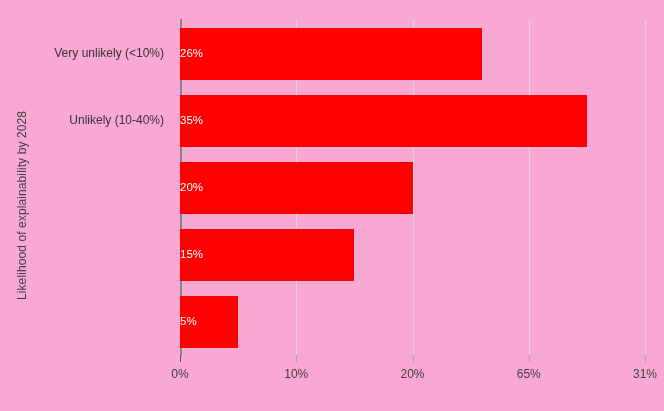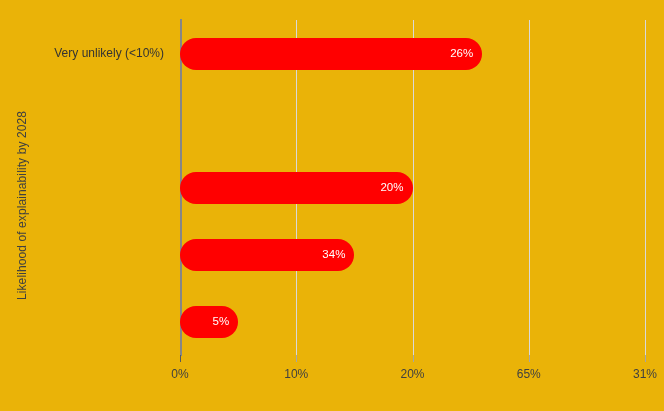--- a/index.html
+++ b/index.html
@@ -8,21 +8,21 @@
     background: #ffffff;
   }
   body {
     font-family: "Liberation Sans", sans-serif;
   }
 
   #chart-root {
     position: relative;
     width: 664px;
     height: 411px;
-    background: #eab308;
+    background: #f9a8d4;
     overflow: hidden;
   }
 
   
   .y-axis-title {
     position: absolute;
     left: 0;
     top: 0;
     width: 411px;
     height: 44px;
@@ -73,28 +73,27 @@
   }
   .bar-band {
     position: absolute;
     left: 0;
     right: 0;
     height: 67px;
     display: flex;
     align-items: center;
   }
   .bar {
-    height: 32px;
+    height: 52px;
     background: #ff0000;
     display: flex;
     align-items: center;
-    justify-content: flex-end;
+    justify-content: flex-start;
     box-sizing: border-box;
     padding-right: 9px;
-    border-radius: 17px;
   }
   .bar-value {
     color: #ffffff;
     font-size: 11.5px;
     line-height: 1;
     white-space: nowrap;
   }
 
   
   .cat-labels {
@@ -152,44 +151,50 @@
 </style>
 </head>
 <body>
 
 <div id="chart-root">
 
   <div class="y-axis-title">Likelihood of explainability by 2028</div>
 
   <div class="cat-labels">
       <div class="cat-label" style="top: 0px; color: rgb(51, 51, 51);">Very unlikely (&lt;10%)</div>
+      <div class="cat-label" style="top: 67px; color: rgb(51, 51, 51);">Unlikely (10-40%)</div>
     </div>
 
   <div class="plot-area">
     <div class="gridlines">
         <div class="gridline axis-line" style="left: 0px;"></div>
         <div class="gridline" style="left: 116.25px;"></div>
         <div class="gridline" style="left: 232.5px;"></div>
         <div class="gridline" style="left: 348.75px;"></div>
         <div class="gridline" style="left: 465px;"></div>
       </div>
     <div class="bars-layer">
         <div class="bar-band" style="top: 0px;">
           <div class="bar" style="width: 302.25px; background: rgb(255, 0, 0);">
             <span class="bar-value" style="color: rgb(255, 255, 255);">26%</span>
           </div>
         </div>
+        <div class="bar-band" style="top: 67px;">
+          <div class="bar" style="width: 406.875px; background: rgb(255, 0, 0);">
+            <span class="bar-value" style="color: rgb(255, 255, 255);">35%</span>
+          </div>
+        </div>
         <div class="bar-band" style="top: 134px;">
           <div class="bar" style="width: 232.5px; background: rgb(255, 0, 0);">
             <span class="bar-value" style="color: rgb(255, 255, 255);">20%</span>
           </div>
         </div>
         <div class="bar-band" style="top: 201px;">
           <div class="bar" style="width: 174.375px; background: rgb(255, 0, 0);">
-            <span class="bar-value" style="color: rgb(255, 255, 255);">34%</span>
+            <span class="bar-value" style="color: rgb(255, 255, 255);">15%</span>
           </div>
         </div>
         <div class="bar-band" style="top: 268px;">
           <div class="bar" style="width: 58.125px; background: rgb(255, 0, 0);">
             <span class="bar-value" style="color: rgb(255, 255, 255);">5%</span>
           </div>
         </div>
       </div>
   </div>
 

